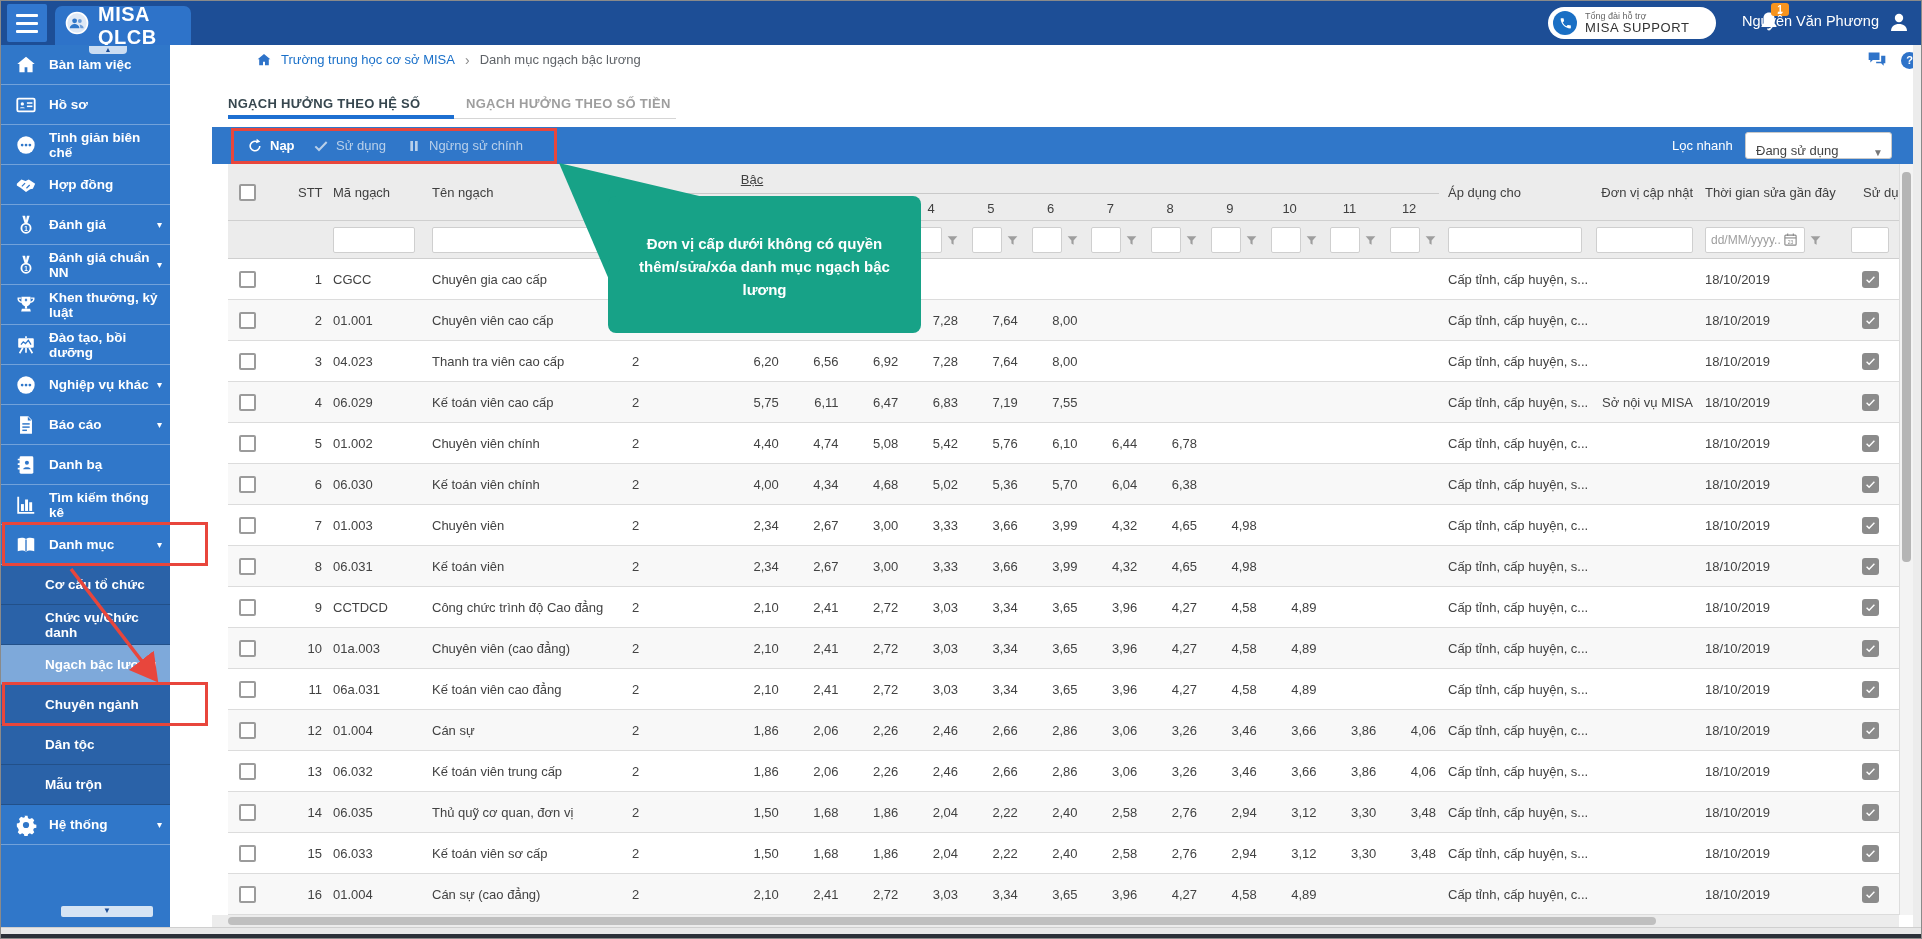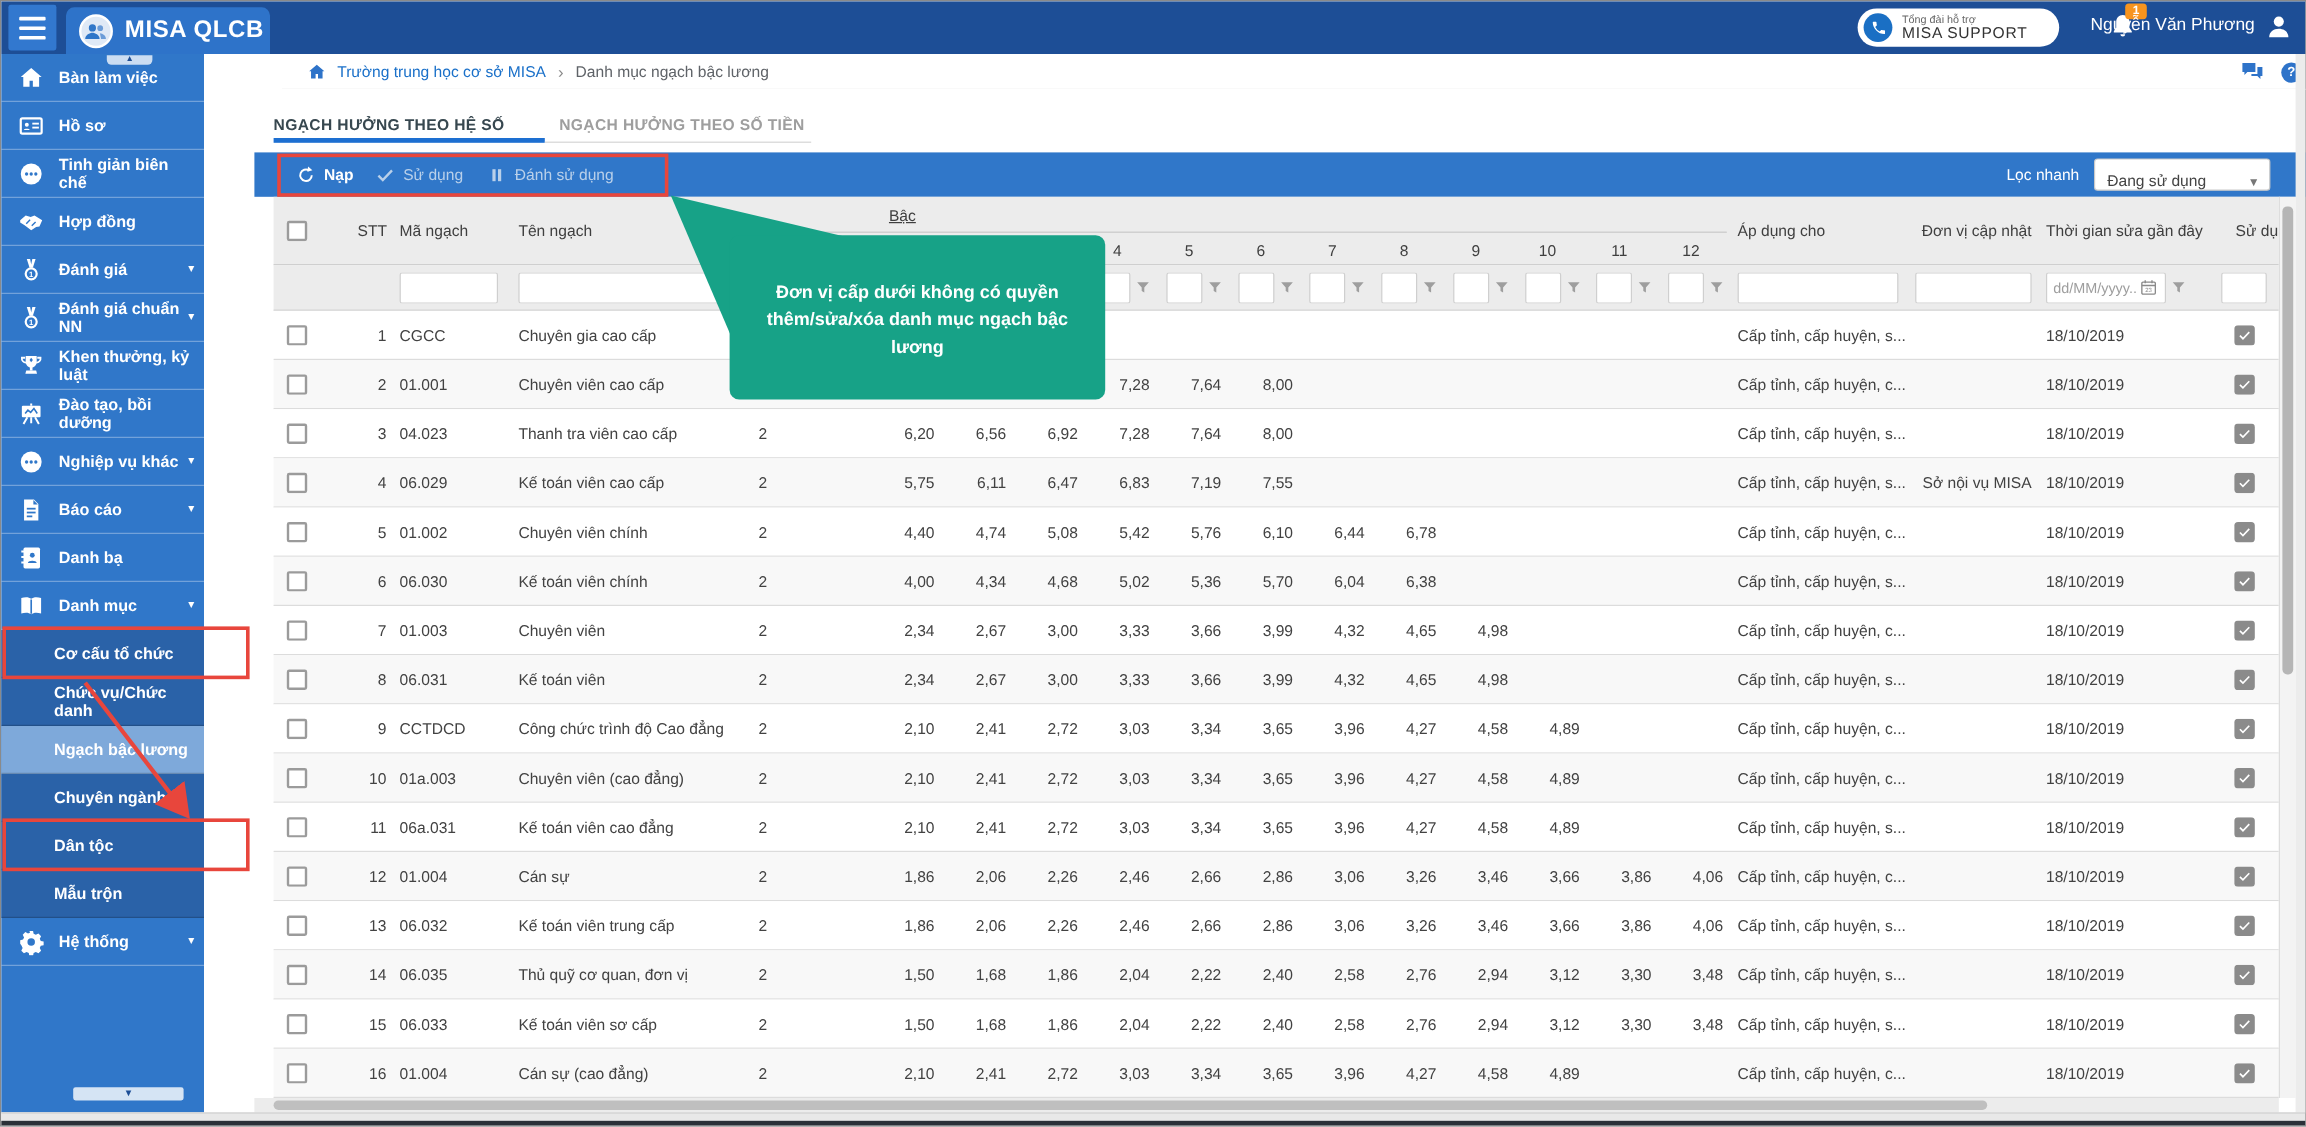--- a/index.html
+++ b/index.html
@@ -5,21 +5,21 @@
   html,body{margin:0;padding:0;background:#d7d7d7;}
   body{font-family:"Liberation Sans","DejaVu Sans",sans-serif;}
   #page{position:relative;width:1922px;height:939px;background:#fff;overflow:hidden;
         border:1px solid #8a8a8a;box-sizing:border-box;}
   .abs{position:absolute;}
   
   #topbar{left:0;top:0;width:1922px;height:44px;background:#1d4e96;}
   #hamburger{left:6px;top:3px;width:40px;height:38px;background:#3278cf;border-radius:2px;
              display:flex;flex-direction:column;justify-content:center;align-items:center;gap:5px;cursor:pointer;}
   #hamburger div{width:22px;height:3px;background:#fff;border-radius:1px;}
-  #logotab{left:54px;top:5px;width:170px;height:39px;background:#2e73c9;border-radius:7px 7px 0 0;
+  #logotab{left:54px;top:5px;width:136px;height:39px;background:#2e73c9;border-radius:7px 7px 0 0;
            display:flex;align-items:center;padding-left:10px;box-sizing:border-box;}
   #logotab .logo-circle{width:30px;height:30px;margin-right:9px;}
   #logotab .logo-text{color:#fff;font-size:20px;font-weight:bold;letter-spacing:.5px;}
   #support-pill{left:1547px;top:6px;width:168px;height:32px;background:#fff;border-radius:17px;
                 display:flex;align-items:center;padding:0 10px 0 5px;box-sizing:border-box;cursor:pointer;}
   #support-pill .ph{width:24px;height:24px;background:#1a6fc4;border-radius:50%;display:flex;
                     align-items:center;justify-content:center;margin-right:8px;}
   #support-pill .ph svg{width:13px;height:13px;}
   #support-pill .l1{font-size:9px;color:#666;line-height:10px;}
   #support-pill .l2{font-size:13px;color:#333;letter-spacing:.6px;line-height:14px;}
@@ -283,20 +283,29 @@
           <span class="s-icon"><svg viewBox="0 0 24 24">
               <rect x="5" y="2.5" width="15" height="19" rx="1.5" fill="#fff"></rect>
               <path d="M3 6h3.5M3 11h3.5M3 16h3.5" stroke="#fff" stroke-width="1.8"></path>
               <circle cx="13" cy="9.5" r="2.2" fill="#3077c9"></circle>
               <path d="M9 16.5c0-2.8 8-2.8 8 0z" fill="#3077c9"></path>
             </svg></span>
           <span class="s-label">Danh bạ</span>
         </div>
         <div class="side-item">
           <span class="s-icon"><svg viewBox="0 0 24 24">
+              <path d="M3.5 3v17.5H21" stroke="#fff" stroke-width="2" fill="none"></path>
+              <rect x="6.5" y="11" width="3.2" height="7.5" fill="#fff"></rect>
+              <rect x="11" y="6" width="3.2" height="12.5" fill="#fff"></rect>
+              <rect x="15.5" y="9" width="3.2" height="9.5" fill="#fff"></rect>
+            </svg></span>
+          <span class="s-label">Tìm kiếm thống kê</span>
+        </div>
+        <div class="side-item">
+          <span class="s-icon"><svg viewBox="0 0 24 24">
               <path fill="#fff" d="M12 5.5C10 3.8 6.5 3.6 3 4.8v14c3.5-1.2 7-1 9 .7 2-1.7 5.5-1.9 9-.7v-14c-3.5-1.2-7-1-9 .7z"></path>
               <path d="M12 6v13" stroke="#3077c9" stroke-width="1.5"></path>
             </svg></span>
           <span class="s-label">Danh mục</span>
           <span class="s-caret">▾</span>
         </div>
         <div class="sub-item">Cơ cấu tổ chức</div>
         <div class="sub-item">Chức vụ/Chức danh</div>
         <div class="sub-item selected">Ngạch bậc lương</div>
         <div class="sub-item">Chuyên ngành</div>
@@ -333,21 +342,21 @@
         <span class="ti"><svg viewBox="0 0 24 24">
               <path d="M3.5 12.5 9 18 20.5 6" fill="none" stroke="currentColor" stroke-width="3"></path>
             </svg></span>
         <span>Sử dụng</span>
       </div>
       <div class="tbtn off" style="left:194px">
         <span class="ti"><svg viewBox="0 0 24 24">
               <rect x="6.5" y="4.5" width="4" height="15" fill="currentColor"></rect>
               <rect x="13.5" y="4.5" width="4" height="15" fill="currentColor"></rect>
             </svg></span>
-        <span>Đánh sử dụng</span>
+        <span>Ngừng sử chính</span>
       </div>
       <div id="quick-label">Lọc nhanh</div>
       <div id="quick-select">
         <span>Đang sử dụng</span>
         <span class="qcaret">▼</span>
       </div>
     </div>
 
     <div id="thead">
       <div class="cell c-check"><span class="cb"></span></div>

